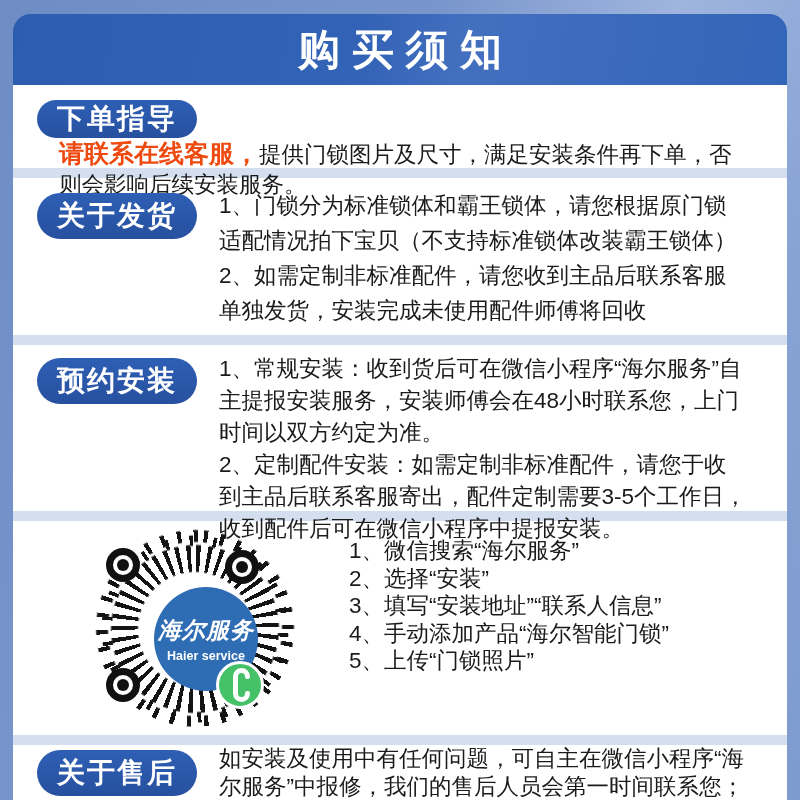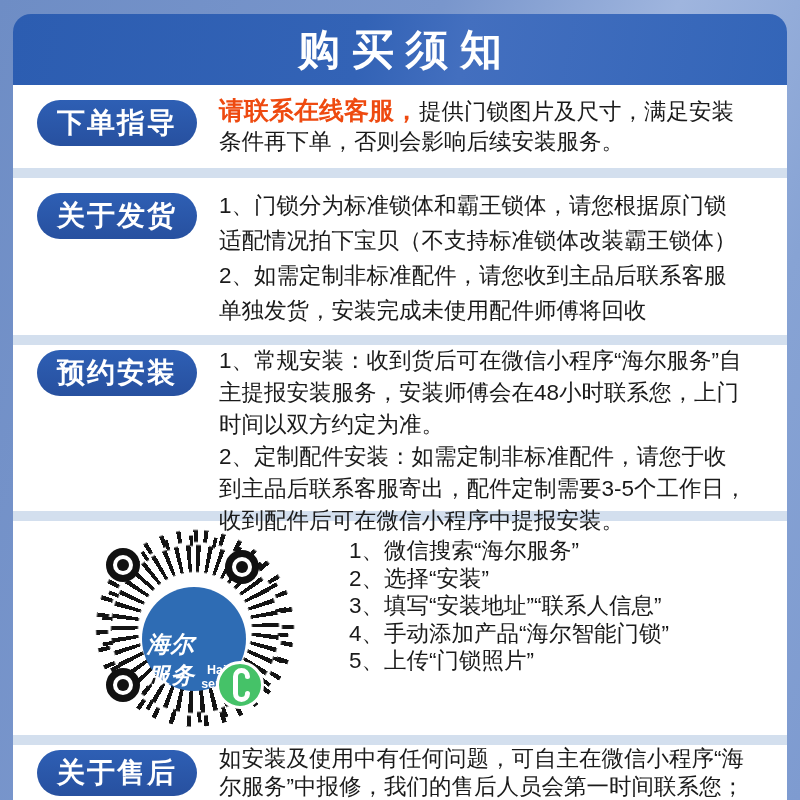--- a/index.html
+++ b/index.html
@@ -24,24 +24,24 @@
        padding:0 40px 0 24px;}
   .pill{
     width:160px;min-width:160px;height:46px;border-radius:25px;
     background:linear-gradient(180deg,#2e5fb4,#27509f);
     color:#ffffff;font-size:28px;font-weight:700;letter-spacing:2px;
     display:flex;align-items:center;justify-content:center;margin-top:5px;
   }
   .sec-body{margin-left:22px;font-size:22.5px;line-height:35px;color:#1a1a1a;white-space:pre-line;}
   .hl{color:#ee4a10;font-weight:700;font-size:25px;}
 
-  .sec1{height:83px;padding-top:10px;}
+  .sec1{height:83px;padding-top:10px;flex-direction:column;}
   .sec1 .sec-body{line-height:30px;}
   .sec2{height:157px;padding-top:10px;}
-  .sec3{height:166px;}
+  .sec3{height:166px;padding-top:8px;}
   .sec3 .sec-body{line-height:32px;}
   .sec5{height:93px;padding-top:0;border-radius:0 0 18px 18px;}
   .sec5 .sec-body{line-height:28px;}
 
   
   .sec4{height:214px;padding:6px 30px 0 82px;}
   .qr{position:relative;width:200px;height:200px;flex:0 0 200px;}
   .spokes{position:absolute;left:0;top:0;width:200px;height:200px;border-radius:50%;}
   .spokes-inner{
     background:repeating-conic-gradient(from 1deg,#141414 0deg 3.2deg,transparent 3.2deg 8.6deg);
@@ -59,23 +59,23 @@
     mask:radial-gradient(circle closest-side at 50% 51%,transparent 86px,#000 88px 98px,transparent 100px);
   }
   .qr-eye{position:absolute;width:34px;height:34px;border:7px solid #111;border-radius:50%;
           background:#fff;box-sizing:border-box;}
   .qr-eye::after{content:"";position:absolute;left:50%;top:50%;width:12px;height:12px;
                  margin:-6px 0 0 -6px;background:#111;border-radius:50%;}
   .eye-tl{left:11px;top:21px;}
   .eye-tr{left:130px;top:23px;}
   .eye-bl{left:11px;top:141px;}
   .qr-center{
-    position:absolute;left:47px;top:60px;width:104px;height:104px;border-radius:50%;
-    background:#2e6cb4;color:#fff;display:flex;flex-direction:row;
-    align-items:flex-end;justify-content:center;text-align:center;
+    position:absolute;left:59px;top:60px;width:104px;height:104px;border-radius:50%;
+    background:#2e6cb4;color:#fff;display:flex;flex-direction:column;
+    align-items:center;justify-content:center;text-align:center;
   }
   .qr-center .cn{font-size:23px;font-weight:700;font-style:italic;letter-spacing:1px;}
   .qr-center .en{font-size:12.5px;font-weight:700;margin-top:3px;}
   .qr-wechat{
     position:absolute;left:121px;top:134px;width:48px;height:48px;border-radius:50%;
     background:#45c268;border:3px solid #ffffff;box-sizing:border-box;
     display:flex;align-items:center;justify-content:center;
   }
   .steps{margin:10px 0 0 54px;padding:0;list-style:none;
          font-size:22.5px;line-height:27.5px;color:#1a1a1a;}

